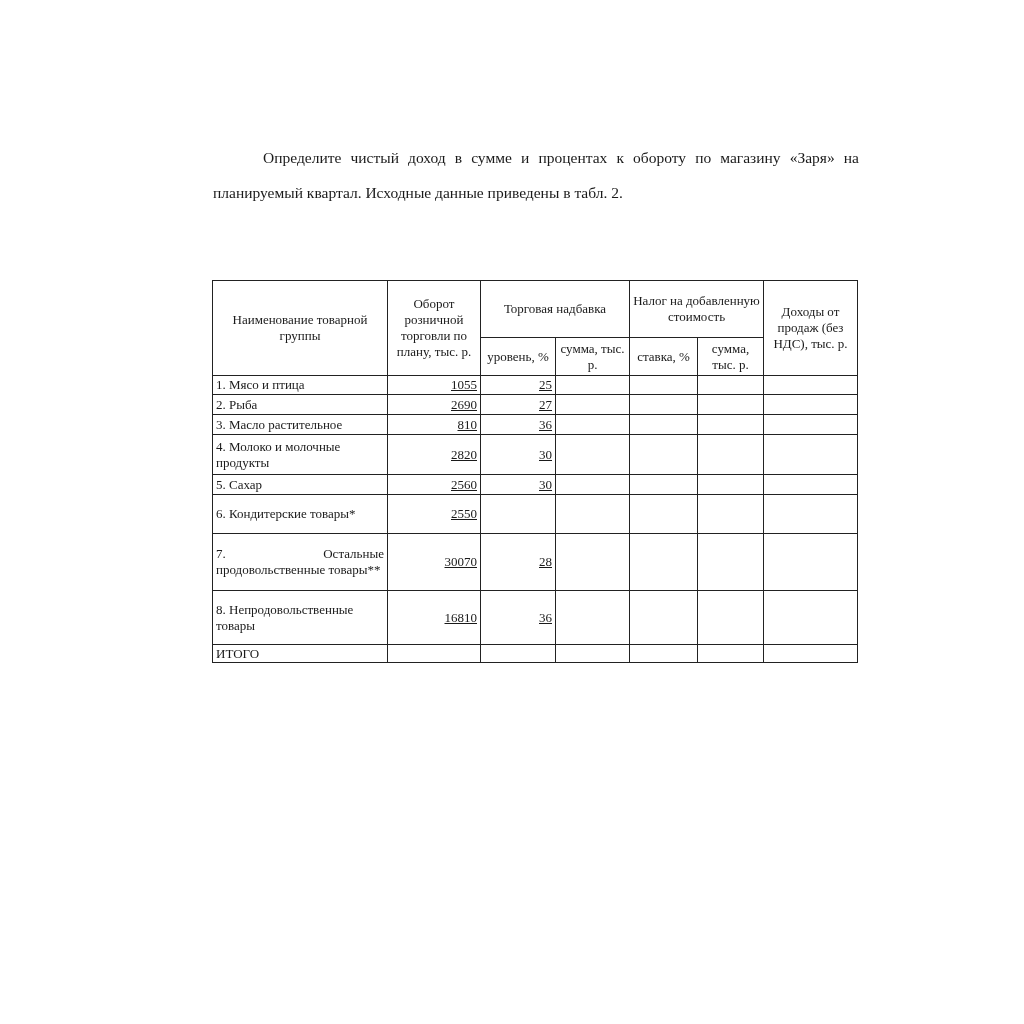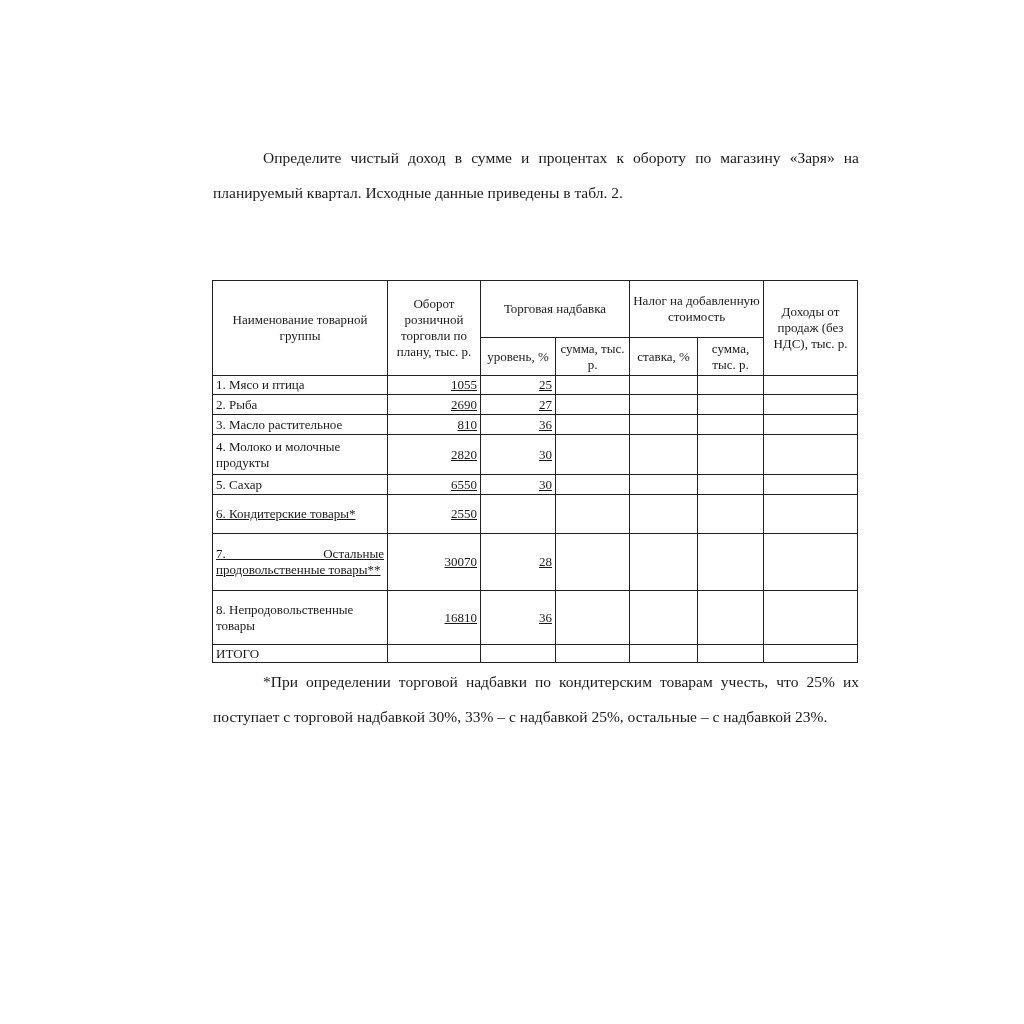--- a/index.html
+++ b/index.html
@@ -8,21 +8,21 @@
   .page { position: absolute; left: 213px; top: 140px; width: 646px; }
   .para { font-size: 15.5px; line-height: 35px; text-align: justify; margin: 0; }
   .indent { text-indent: 50px; }
   table.t { position: absolute; left: 212px; top: 280px; border-collapse: collapse;
             font-size: 13px; line-height: 16px; table-layout: fixed; }
   table.t td, table.t th { border: 1.5px solid #222; padding: 0 3px; font-weight: normal;
             vertical-align: middle; }
   table.t th { text-align: center; }
   td.num { text-align: right; text-decoration: underline; }
   td.name { text-align: left; }
-  td.name.just { text-align: justify; text-align-last: left; text-decoration: underline; }
+  td.name.just { text-align: justify; text-align-last: left; }
   .foot { position: absolute; left: 213px; top: 664px; width: 646px; }
 </style>
 </head>
 <body>
 
 <div class="page">
   <p class="para indent">Определите чистый доход в сумме и процентах к обороту по магазину «Заря» на планируемый квартал. Исходные данные приведены в табл. 2.</p>
 </div>
 
 <table class="t">
@@ -82,21 +82,21 @@
       <td class="name">4. Молоко и молочные продукты</td>
       <td class="num">2820</td>
       <td class="num">30</td>
       <td class="num"></td>
       <td class="num"></td>
       <td class="num"></td>
       <td class="num"></td>
     </tr>
     <tr style="height:20px">
       <td class="name">5. Сахар</td>
-      <td class="num">6550</td>
+      <td class="num">2560</td>
       <td class="num">30</td>
       <td class="num"></td>
       <td class="num"></td>
       <td class="num"></td>
       <td class="num"></td>
     </tr>
     <tr style="height:39px">
       <td class="name just">6. Кондитерские товары*</td>
       <td class="num">2550</td>
       <td class="num"></td>
@@ -129,14 +129,13 @@
       <td class="num"></td>
       <td class="num"></td>
       <td class="num"></td>
       <td class="num"></td>
       <td class="num"></td>
     </tr>
   </tbody>
 </table>
 
 <div class="foot">
-  <p class="para indent">*При определении торговой надбавки по кондитерским товарам учесть, что 25% их поступает с торговой надбавкой 30%, 33% – с надбавкой 25%, остальные – с надбавкой 23%.</p>
 </div>
 
 </body></html>

